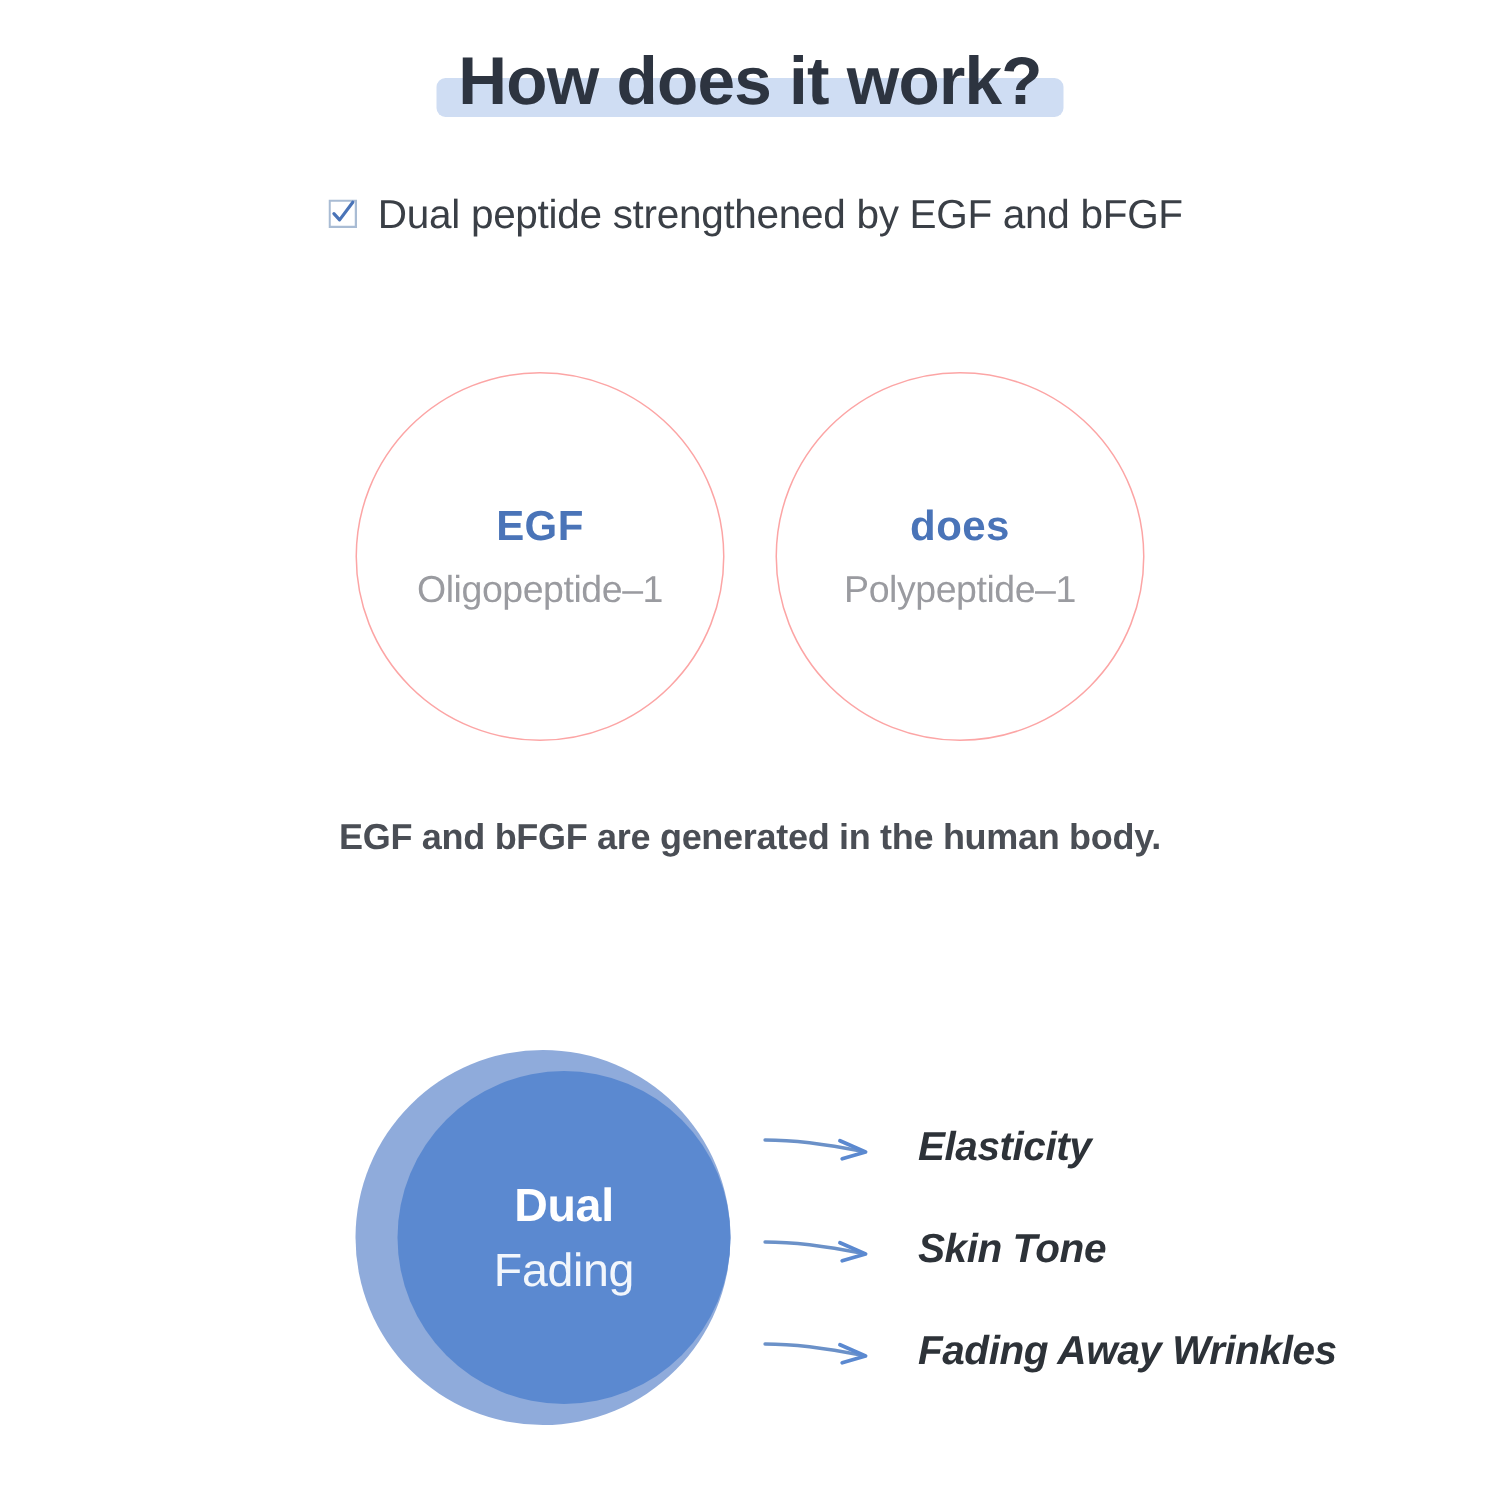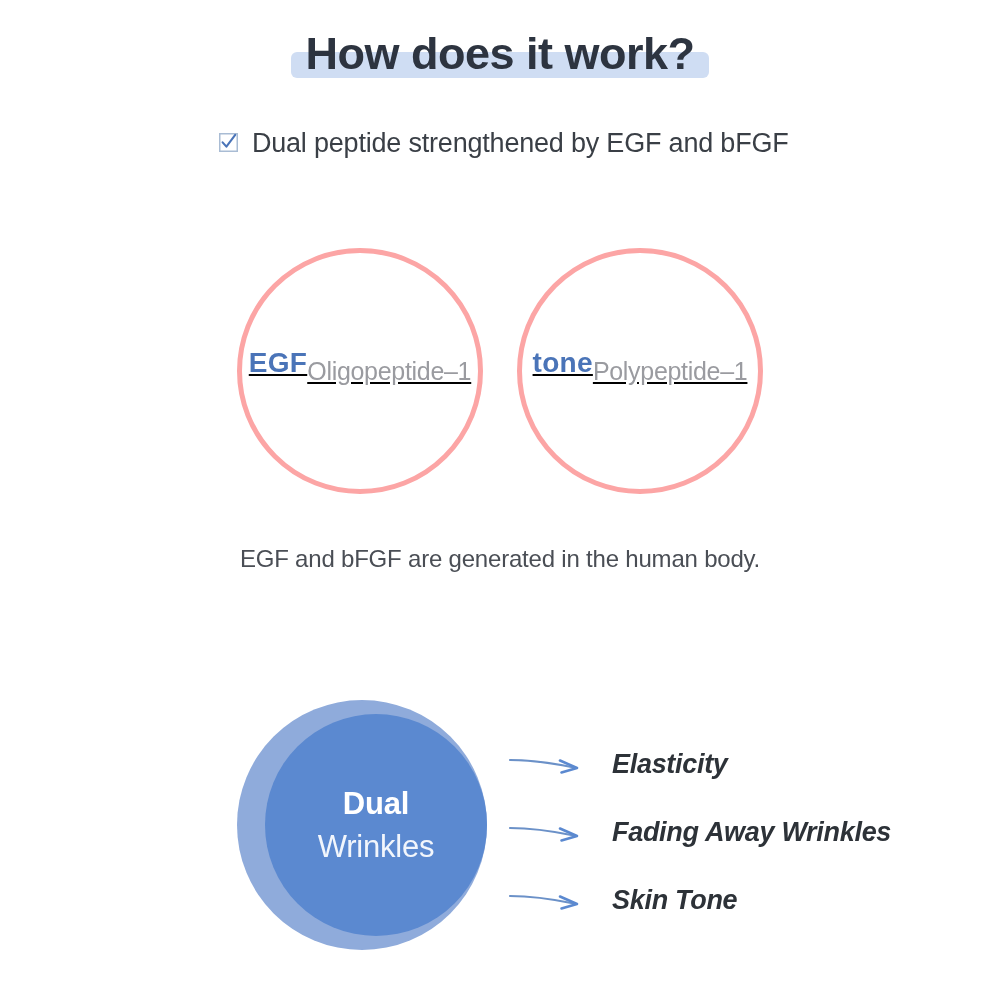--- a/index.html
+++ b/index.html
@@ -80,28 +80,27 @@
     color: #3a3f46;
     letter-spacing: -0.2px;
   }
 
   
   .ing-circle {
     position: absolute;
     width: 246px;
     height: 246px;
     border-radius: 50%;
-    border: 5px solid #fca5a5;
+    border: 1px solid #fca5a5;
     box-sizing: border-box;
     display: flex;
-    flex-direction: row;
+    flex-direction: column;
     align-items: center;
     justify-content: center;
     background: #ffffff;
-    text-decoration: underline;
   }
   #circle-egf  { left: 237px; top: 248px; }
   #circle-bfgf { left: 517px; top: 248px; }
 
   .ing-name {
     font-size: 28px;
     font-weight: bold;
     color: #4a74b8;
     letter-spacing: 0.3px;
     line-height: 1;
@@ -119,21 +118,21 @@
     position: absolute;
     left: 0;
     top: 540px;
     width: 1000px;
     text-align: center;
     color: #4a4e55;
     font-size: 24px;
     line-height: 37px;
     letter-spacing: -0.2px;
   }
-  .para div { white-space: nowrap; }
+  .para div { white-space: nowrap; font-weight: bold; }
 
   
   .dual-outer {
     position: absolute;
     left: 237px;
     top: 700px;
     width: 250px;
     height: 250px;
     border-radius: 50%;
     background: #8fabdb;
@@ -216,32 +215,32 @@
     </span>
     <span class="check-label">Dual peptide strengthened by EGF and bFGF</span>
   </div>
 
   <div class="ing-circle" id="circle-egf">
     <div class="ing-name">EGF</div>
     <div class="ing-sub">Oligopeptide–1</div>
   </div>
 
   <div class="ing-circle" id="circle-bfgf">
-    <div class="ing-name">tone</div>
+    <div class="ing-name">does</div>
     <div class="ing-sub">Polypeptide–1</div>
   </div>
 
   <div class="para">
     <div>EGF and bFGF are generated in the human body.</div>
   </div>
 
   <div class="dual-outer">
     <div class="dual-inner">
       <div class="dual-line1">Dual</div>
-      <div class="dual-line2">Wrinkles</div>
+      <div class="dual-line2">Fading</div>
     </div>
   </div>
 
   <div class="benefits">
 
     <div class="benefit-row">
       <span class="benefit-arrow">
         <svg width="78" height="26" viewBox="0 0 78 26">
           <path d="M2 9 C22 9, 44 12, 66 16.5" fill="none" stroke="#6b91c8" stroke-width="2.2" stroke-linecap="round"></path>
           <path d="M52 9.5 L69 17 L53.5 21.5" fill="none" stroke="#5b89d0" stroke-width="2.6" stroke-linecap="round" stroke-linejoin="round"></path>
@@ -250,28 +249,28 @@
       <span class="benefit-label">Elasticity</span>
     </div>
 
     <div class="benefit-row">
       <span class="benefit-arrow">
         <svg width="78" height="26" viewBox="0 0 78 26">
           <path d="M2 9 C22 9, 44 12, 66 16.5" fill="none" stroke="#6b91c8" stroke-width="2.2" stroke-linecap="round"></path>
           <path d="M52 9.5 L69 17 L53.5 21.5" fill="none" stroke="#5b89d0" stroke-width="2.6" stroke-linecap="round" stroke-linejoin="round"></path>
         </svg>
       </span>
-      <span class="benefit-label">Fading Away Wrinkles</span>
+      <span class="benefit-label">Skin Tone</span>
     </div>
 
     <div class="benefit-row">
       <span class="benefit-arrow">
         <svg width="78" height="26" viewBox="0 0 78 26">
           <path d="M2 9 C22 9, 44 12, 66 16.5" fill="none" stroke="#6b91c8" stroke-width="2.2" stroke-linecap="round"></path>
           <path d="M52 9.5 L69 17 L53.5 21.5" fill="none" stroke="#5b89d0" stroke-width="2.6" stroke-linecap="round" stroke-linejoin="round"></path>
         </svg>
       </span>
-      <span class="benefit-label">Skin Tone</span>
+      <span class="benefit-label">Fading Away Wrinkles</span>
     </div>
 
   </div>
 
 </div>
 
 </body></html>

